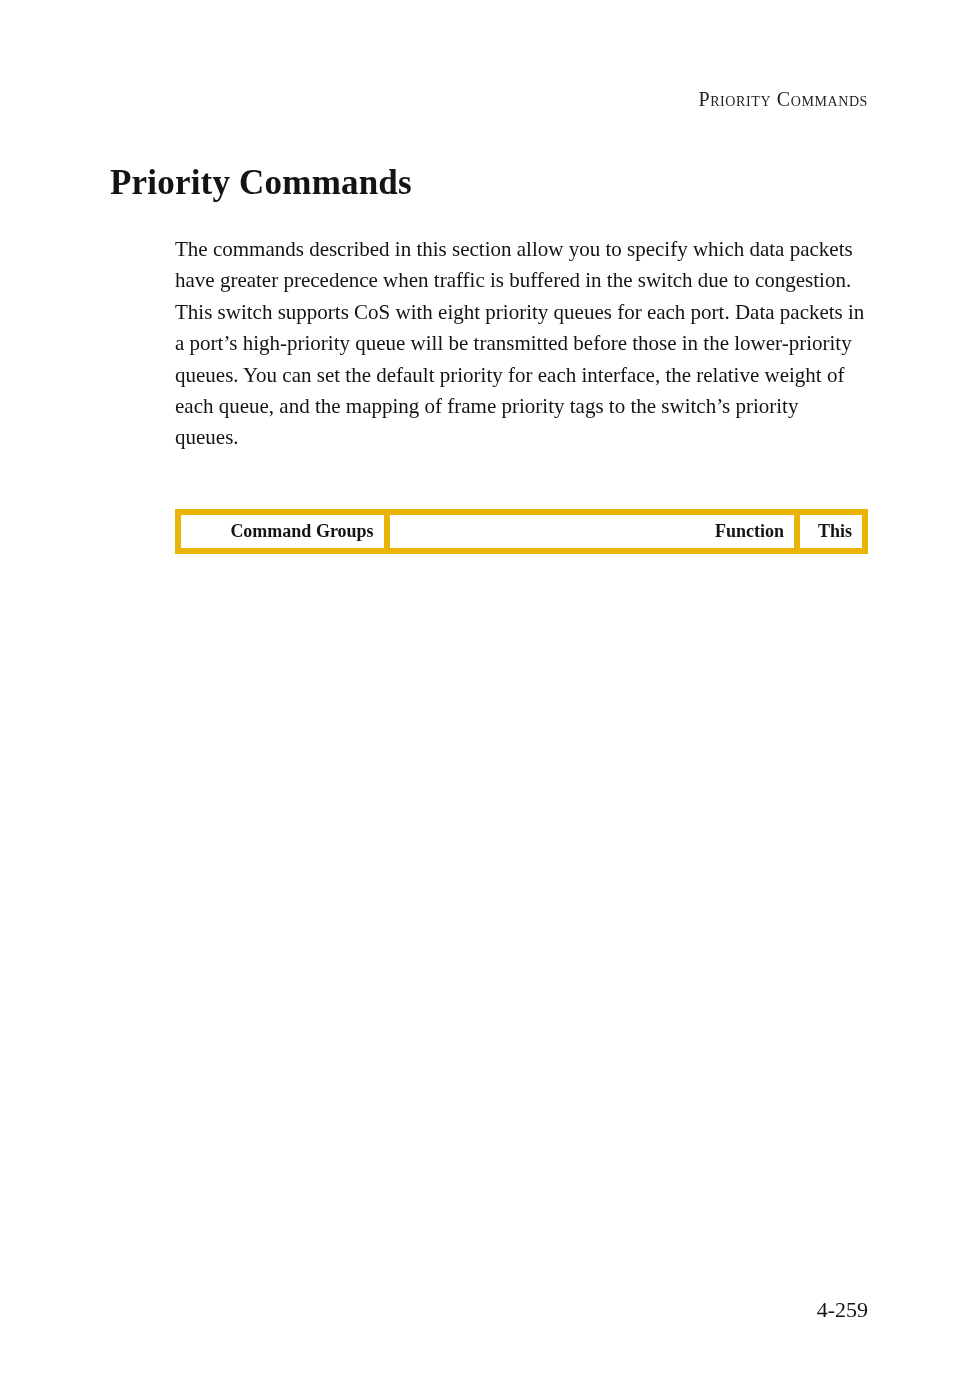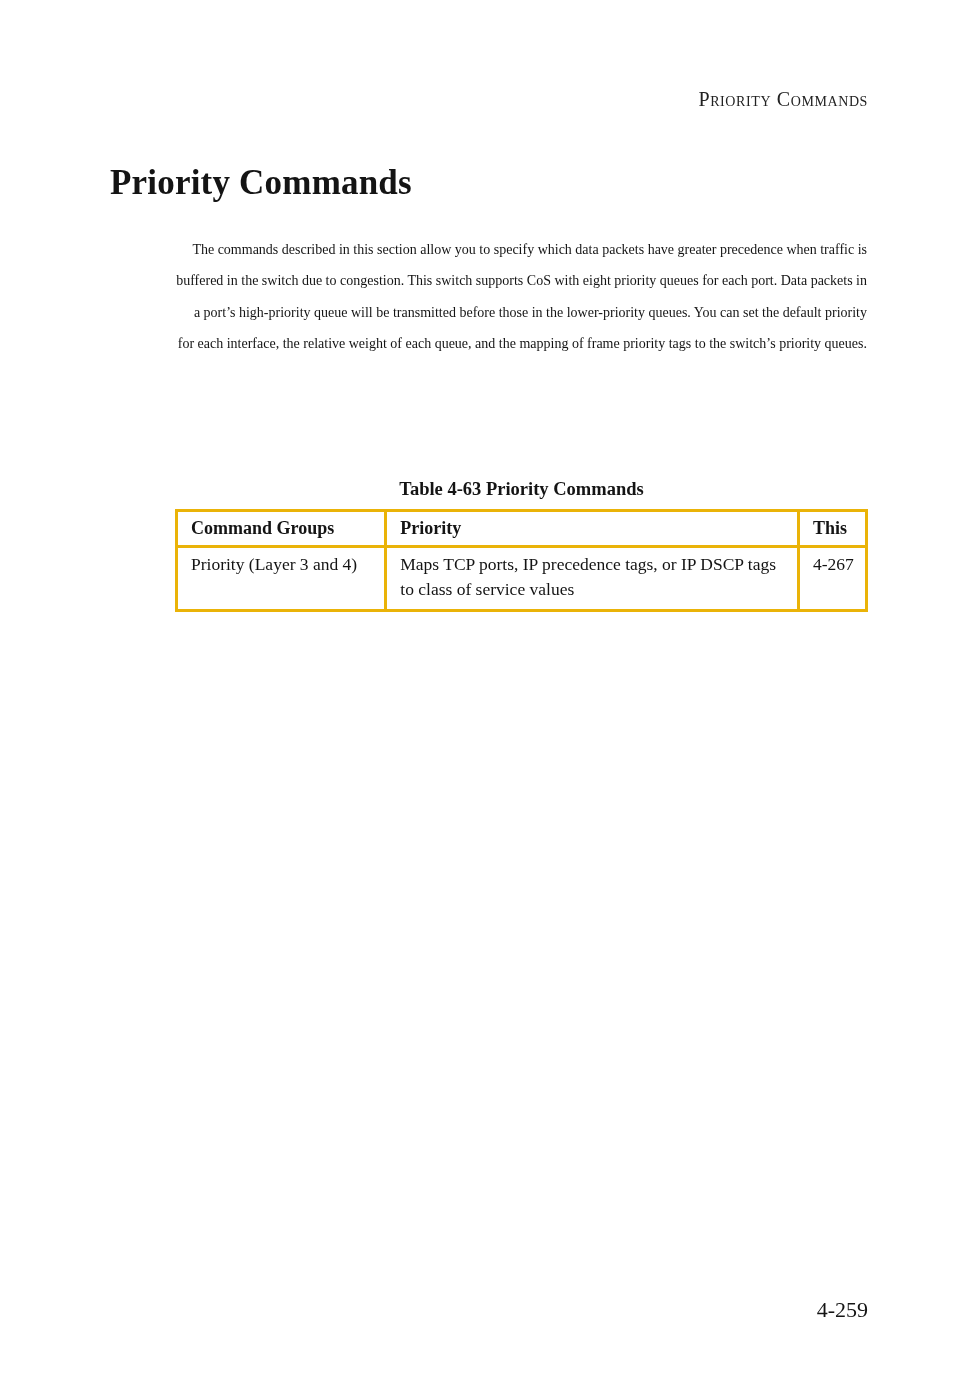--- a/index.html
+++ b/index.html
@@ -28,45 +28,45 @@
     left: 110px;
     font-size: 35px;
     font-weight: bold;
     letter-spacing: 0.2px;
   }
   .body-text {
     position: absolute;
     top: 234px;
     left: 175px;
     width: 692px;
-    font-size: 14px;
+    font-size: 21px;
     line-height: 31.4px;
-    text-align: right;
+    text-align: left;
   }
   .table-caption {
     position: absolute;
     top: 479px;
     left: 175px;
     width: 693px;
     text-align: center;
     font-weight: bold;
     font-size: 18.5px;
   }
   table.cmd-table {
     position: absolute;
     top: 509px;
     left: 175px;
     width: 693px;
     border-collapse: collapse;
     font-size: 17.5px;
     line-height: 25px;
   }
   .cmd-table th, .cmd-table td {
-    border: 3px solid #eab308;
-    text-align: left;
+    border: 6px solid #eab308;
+    text-align: right;
     vertical-align: top;
     padding: 4px 10px 7px 13px;
   }
   .cmd-table th {
     font-size: 18px;
     font-weight: bold;
     padding-top: 4px;
     padding-bottom: 4px;
   }
   .col-group { width: 210px; }
@@ -84,34 +84,28 @@
 <body>
 
 <div class="page">
 
   <div class="running-header">Priority Commands</div>
 
   <h1 class="section-title">Priority Commands</h1>
 
   <p class="body-text">The commands described in this section allow you to specify which data packets have greater precedence when traffic is buffered in the switch due to congestion. This switch supports CoS with eight priority queues for each port. Data packets in a port’s high-priority queue will be transmitted before those in the lower-priority queues. You can set the default priority for each interface, the relative weight of each queue, and the mapping of frame priority tags to the switch’s priority queues.</p>
 
-  <div class="table-caption">Table 4-63 Priority Commands</div>
 
   <table class="cmd-table">
     <thead>
       <tr>
         <th class="col-group">Command Groups</th>
-        <th class="col-function">Priority</th>
+        <th class="col-function">Function</th>
         <th class="col-page">This</th>
       </tr>
     </thead>
     <tbody>
-      <tr>
-        <td>Priority (Layer 3 and 4)</td>
-        <td>Maps TCP ports, IP precedence tags, or IP DSCP tags to class of service values</td>
-        <td>4-267</td>
-      </tr>
     </tbody>
   </table>
 
   <div class="page-number">4-259</div>
 
 </div>
 
 </body></html>

